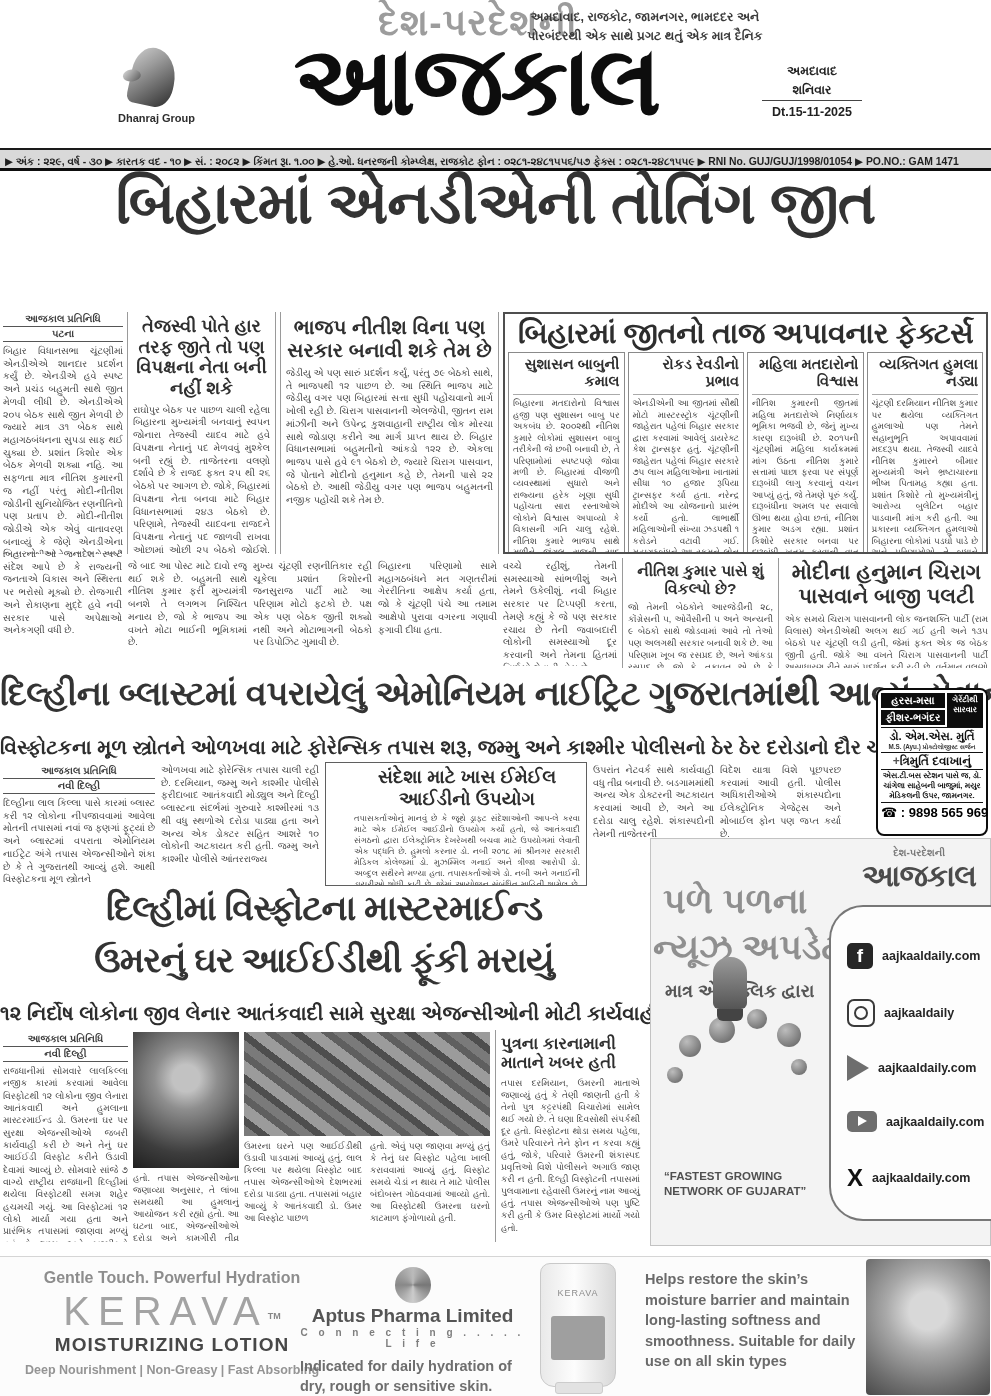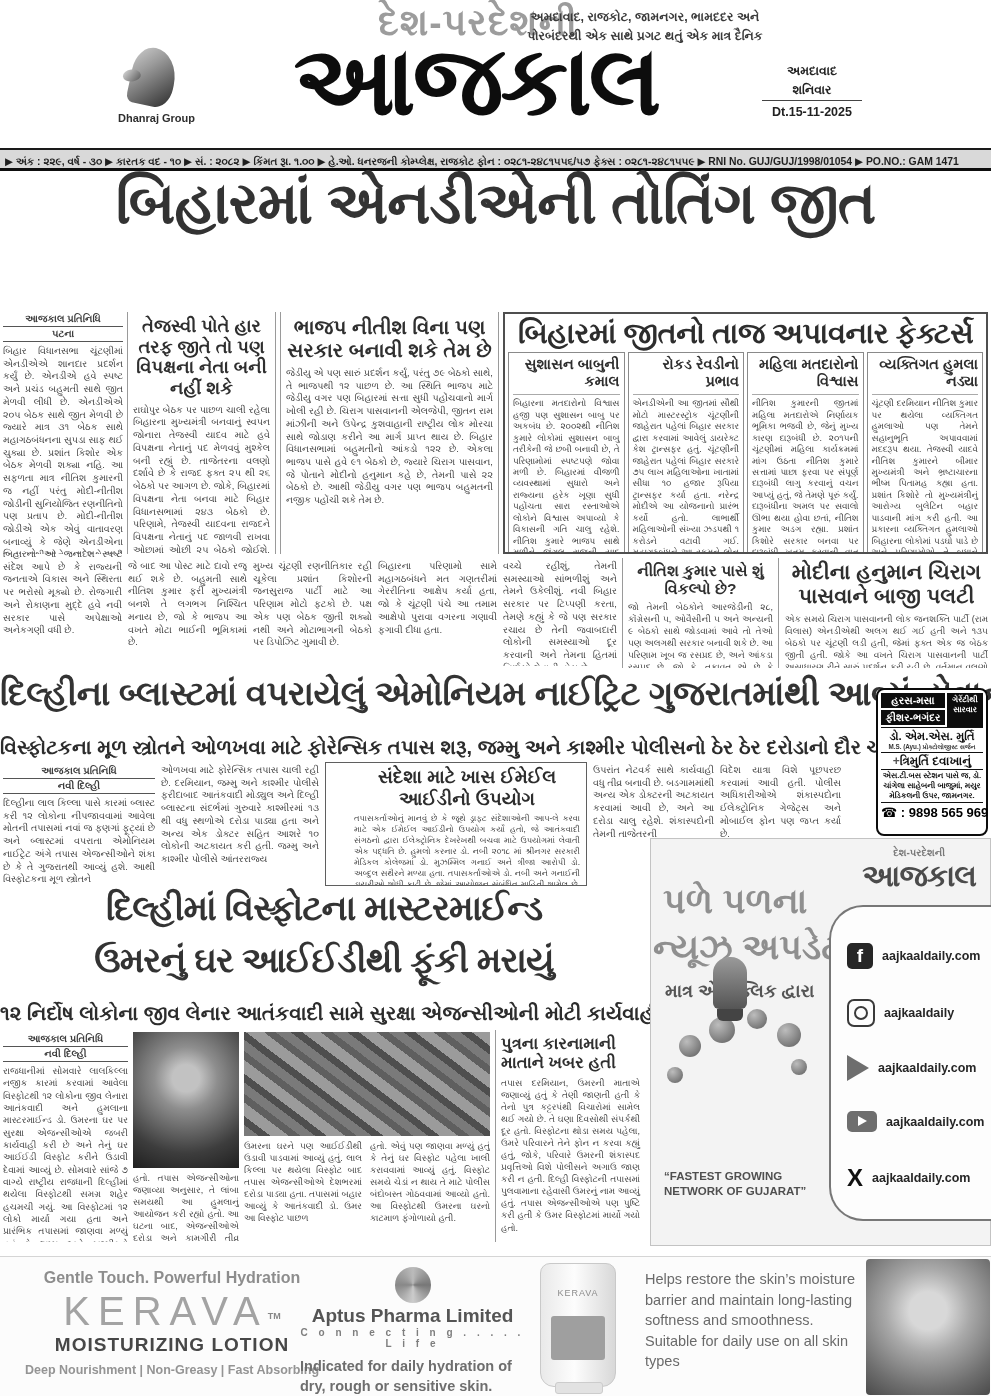--- a/index.html
+++ b/index.html
@@ -66,21 +66,21 @@
   .site{font-size:20px;font-weight:800;color:#1e1e1e;text-align:center;letter-spacing:1px;}
   .bottom-ad{left:0;top:1256px;width:991px;height:140px;background:#fcfcfc;border-top:1px solid #d5d5d5;}
   .ker-tag{font-size:16px;font-weight:800;color:#8d8d8d;}
   .ker-brand{font-size:40px;color:#a3a3a3;letter-spacing:8px;font-weight:400;}
   .ker-prod{font-size:19px;font-weight:800;color:#474747;letter-spacing:1px;}
   .ker-feat{font-size:12.5px;font-weight:800;color:#949494;}
   .aptus-logo{width:36px;height:36px;border-radius:50%;background:conic-gradient(#bbb,#777,#ccc,#888,#bbb);margin:0 auto 2px auto;}
   .aptus-name{font-size:19px;font-weight:800;color:#555;}
   .aptus-tag{font-size:10px;letter-spacing:4px;color:#7e7e7e;font-weight:bold;}
   .aptus-ind{font-size:14.5px;color:#6e6e6e;font-weight:bold;line-height:1.35;}
-  .benefit{font-size:14.5px;color:#6a6a6a;font-weight:normal;line-height:1.42;}
+  .benefit{font-size:14.5px;color:#6a6a6a;font-weight:bold;line-height:1.42;}
   .tube{width:74px;height:122px;background:linear-gradient(90deg,#e9e9e9,#fdfdfd 45%,#d8d8d8);border:1px solid #c9c9c9;
         border-radius:10px 10px 14px 14px;position:relative;}
   .tube:after{content:"";position:absolute;left:14px;bottom:-8px;width:46px;height:10px;background:#e2e2e2;border:1px solid #ccc;border-radius:3px;}
   .tube-label{position:absolute;top:24px;width:100%;text-align:center;font-size:9px;letter-spacing:1px;color:#8c8c8c;}
   .tube-panel{position:absolute;top:52px;left:10px;width:54px;height:44px;background:#9f9f9f;border-radius:3px;}
   .woman{background:radial-gradient(circle at 50% 38%,#d8d8d8 0 18%,#a9a9a9 40%,#6f6f6f 75%,#4a4a4a);}
   .rubble{background:repeating-linear-gradient(37deg,#7a7a7a 0 9px,#4e4e4e 9px 16px,#9b9b9b 16px 27px,#5f5f5f 27px 34px);}
   .portrait{background:radial-gradient(circle at 50% 34%,#c2c2c2 0 13%,#8e8e8e 30%,#3d3d3d 72%,#1f1f1f);}
 </style>
 </head>

